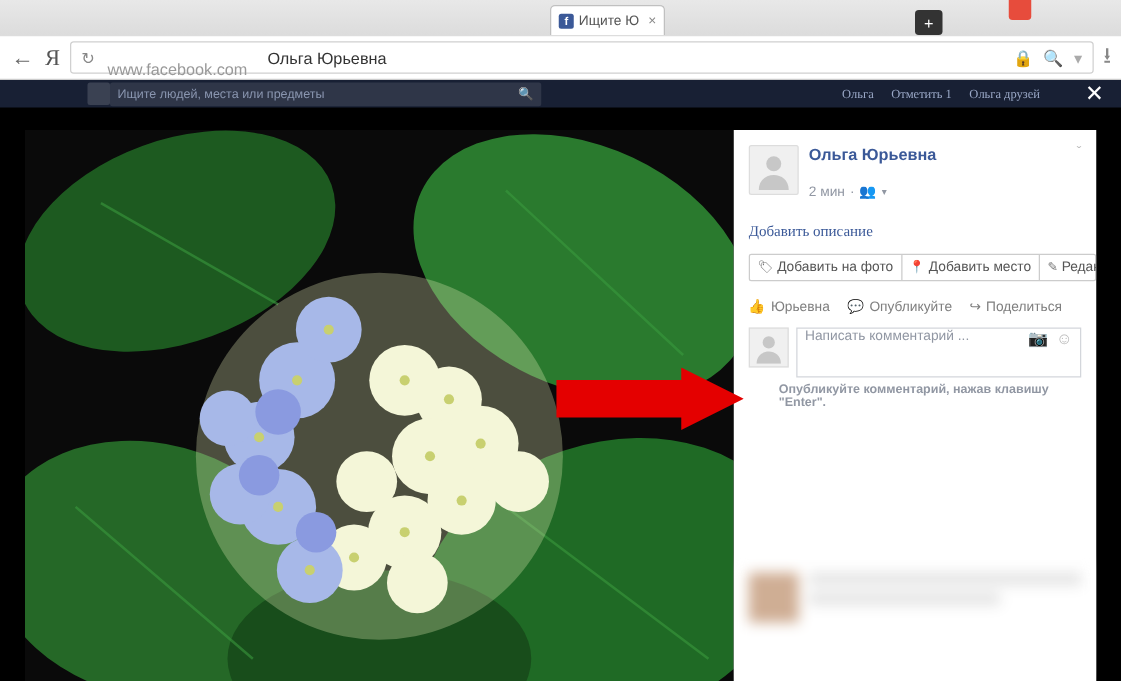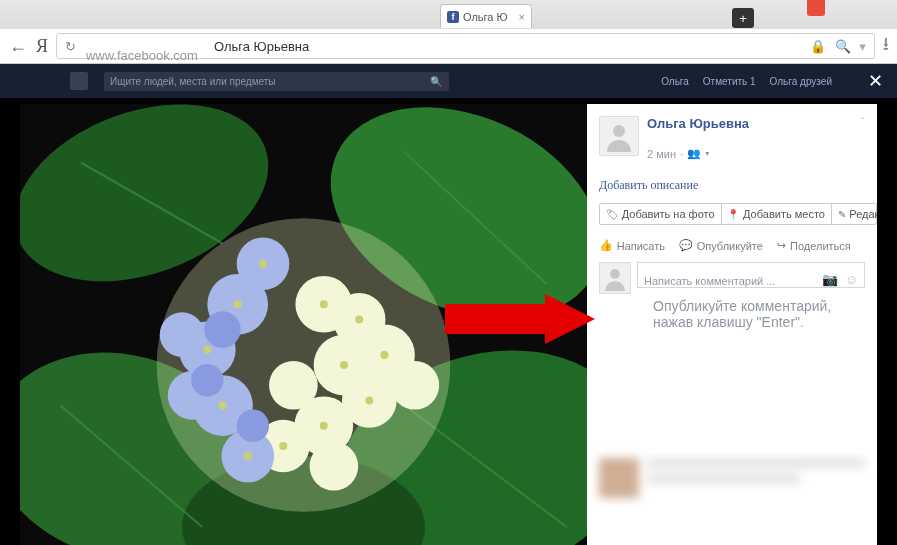--- a/index.html
+++ b/index.html
@@ -19,26 +19,26 @@
   .url-field { flex: 1; height: 26px; border: 1px solid #d0d0d0; border-radius: 3px; display: flex; align-items: center; padding: 0 8px; font-size: 13px; gap: 6px; }
   .url-field .reload { color: #888; margin-right: 4px; }
   .url-host { color: #999; margin-top: 19px; }
   .url-title { color: #333; margin-left: 10px; }
   .url-icons { margin-left: auto; display: flex; gap: 8px; color: #aaa; font-size: 13px; }
   .dl-icon { color: #888; font-size: 18px; cursor: pointer; }
 
   
   .page { position: absolute; top: 64px; left: 0; right: 0; bottom: 0; background: #000; }
 
-  .fb-header { height: 34px; background: rgba(60,80,130,0.4); display: flex; align-items: center; padding: 0 65px 0 70px; font-size: 11px; color: #9aa8c7; gap: 16px; position: relative; }
+  .fb-header { height: 22px; background: rgba(60,80,130,0.4); display: flex; align-items: center; padding: 0 65px 0 70px; font-size: 11px; color: #9aa8c7; position: relative; }
   .fb-logo { width: 18px; height: 18px; background: rgba(255,255,255,0.15); border-radius: 2px; }
   .fb-search { height: 19px; flex: 0 0 345px; background: rgba(255,255,255,0.1); border-radius: 2px; display: flex; align-items: center; padding: 0 6px; font-size: 10px; color: #8a96b0; justify-content: space-between; }
   .fb-search .sicon { color: #8a96b0; }
   .fb-nav { display: flex; gap: 14px; margin-left: auto; font-size: 10px; }
-  .fb-nav span { cursor: pointer; }
+  .fb-nav span { cursor: pointer; font-family: Liberation Serif, serif; }
   .fb-close { position: absolute; right: 14px; top: 50%; transform: translateY(-50%); color: #fff; font-size: 18px; cursor: pointer; }
 
   .viewer { position: absolute; top: 40px; left: 20px; right: 20px; bottom: 0; display: flex; }
   .photo-pane { flex: 1; background: #000; overflow: hidden; position: relative; }
   .photo-pane svg { width: 100%; height: 100%; display: block; }
 
   .side-pane { width: 290px; background: #fff; padding: 12px 12px 0 12px; position: relative; font-size: 12px; color: #333; overflow: hidden; }
   .post-head { display: flex; gap: 8px; position: relative; }
   .avatar { width: 40px; height: 40px; background: #f0f0f0; border: 1px solid #ddd; border-radius: 2px; display: flex; align-items: center; justify-content: center; }
   .avatar svg { width: 32px; height: 32px; fill: #c7c7c7; }
@@ -53,39 +53,39 @@
   .action-row .cell:last-child { border-right: none; }
   .action-row .ico { font-size: 10px; color: #777; }
 
   .reactions { display: flex; gap: 14px; font-size: 11px; color: #7f7f7f; margin: 14px 0 10px; }
   .reactions .r { display: flex; align-items: center; gap: 4px; cursor: pointer; }
   .reactions .ico { font-size: 11px; }
 
   .comment-box { display: flex; gap: 6px; }
   .comment-box .mini-av { width: 32px; height: 32px; background: #f0f0f0; border: 1px solid #ddd; display: flex; align-items: center; justify-content: center; }
   .comment-box .mini-av svg { width: 26px; height: 26px; fill: #c7c7c7; }
-  .comment-input { flex: 1; height: 26px; border: 1px solid #d3d6db; background: #fff; display: flex; align-items: flex-end; padding: 0 6px; font-size: 11px; color: #9197a3; justify-content: space-between; }
+  .comment-input { flex: 1; height: 40px; border: 1px solid #d3d6db; background: #fff; display: flex; align-items: flex-start; padding: 0 6px; font-size: 11px; color: #9197a3; justify-content: space-between; }
   .comment-input .attach { display: flex; gap: 6px; color: #b8b8b8; font-size: 13px; }
-  .hint { font-size: 14px; color: #9197a3; margin: 4px 0 0 54px; }
+  .hint { font-size: 10px; color: #9197a3; margin: 4px 0 0 24px; font-weight: bold; }
 
   .blur-zone { position: absolute; bottom: 0; left: 0; right: 0; height: 95px; background: #fff; padding: 8px 12px; display: flex; gap: 8px; filter: blur(5px); opacity: 0.8; }
   .blur-zone .sq { width: 40px; height: 40px; background: #c49a7a; border-radius: 2px; }
   .blur-zone .ln { flex: 1; }
   .blur-zone .bar { height: 10px; background: #ddd; margin-bottom: 6px; border-radius: 2px; }
 
   
   .red-arrow { position: absolute; top: 230px; left: 445px; pointer-events: none; z-index: 50; }
 </style>
 </head>
 <body>
 
 <div class="tab-bar">
   <div class="tab">
     <span class="fav">f</span>
-    <span>Ольга Ю</span>
+    <span>Ищите Ю</span>
     <span class="tab-x">×</span>
   </div>
   <div class="new-tab">+</div>
   <div class="tab-orange"></div>
 </div>
 
 <div class="addr-bar">
   <div class="nav-btn">←</div>
   <div class="yandex">Я</div>
   <div class="url-field">
@@ -223,21 +223,21 @@
         </div>
         <div class="cell">
           <span class="ico">✎</span>
           <span>Редактиро</span>
         </div>
       </div>
 
       <div class="reactions">
         <div class="r">
           <span class="ico">👍</span>
-          <span>Написать</span>
+          <span>Юрьевна</span>
         </div>
         <div class="r">
           <span class="ico">💬</span>
           <span>Опубликуйте</span>
         </div>
         <div class="r">
           <span class="ico">↪</span>
           <span>Поделиться</span>
         </div>
       </div>

